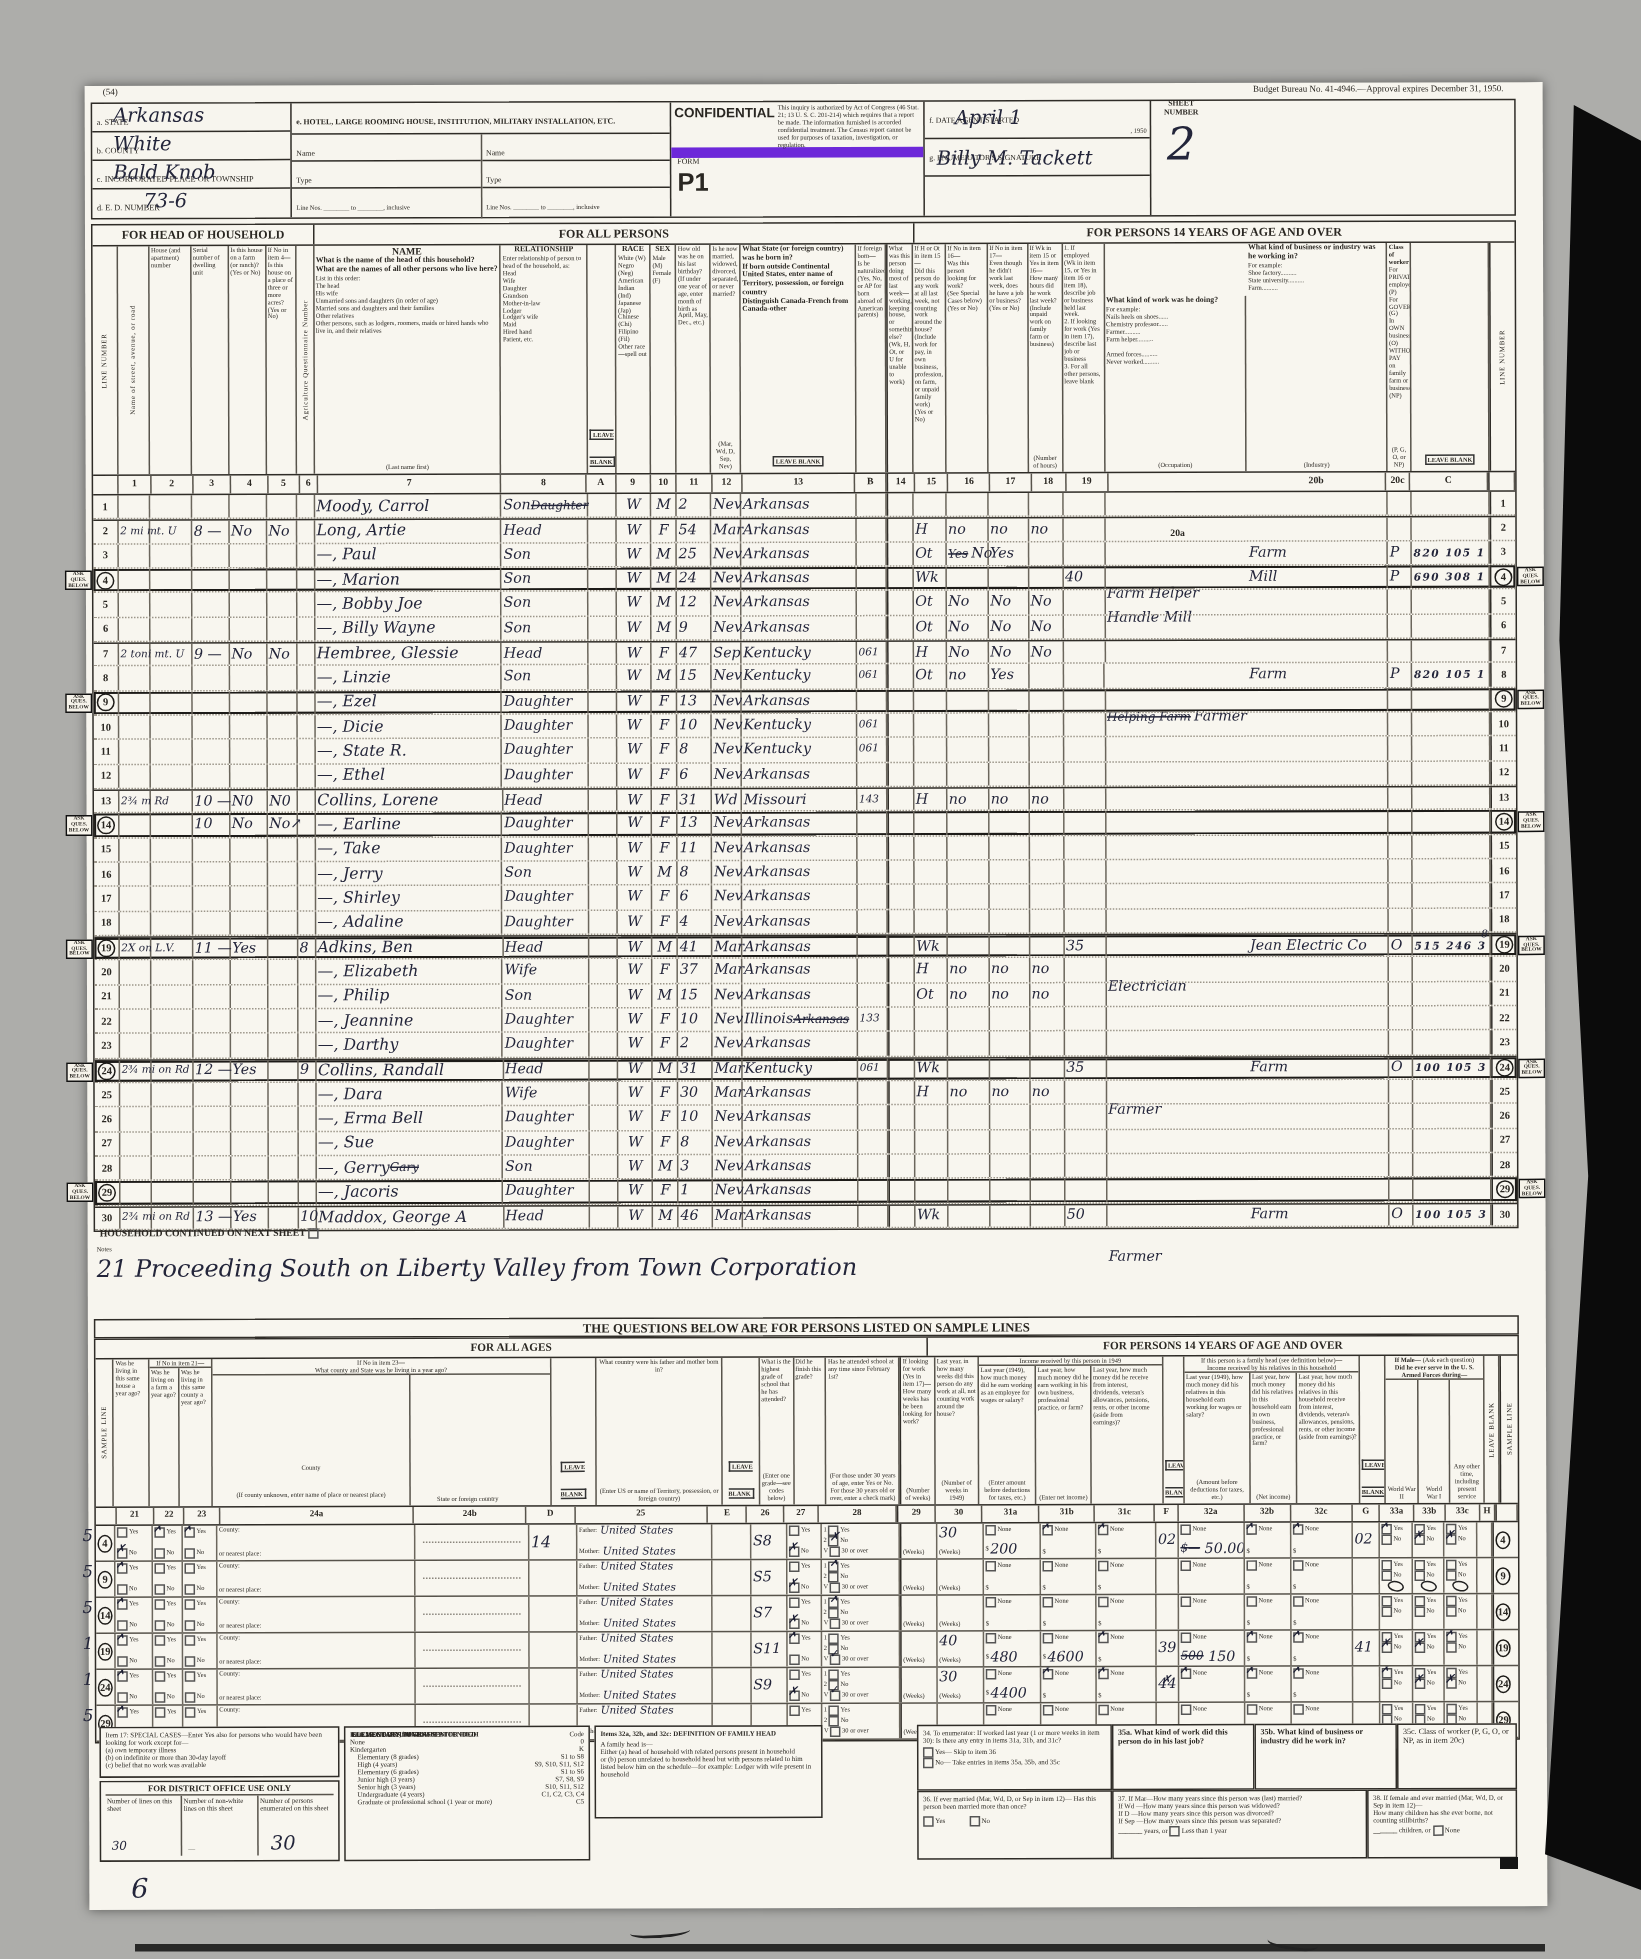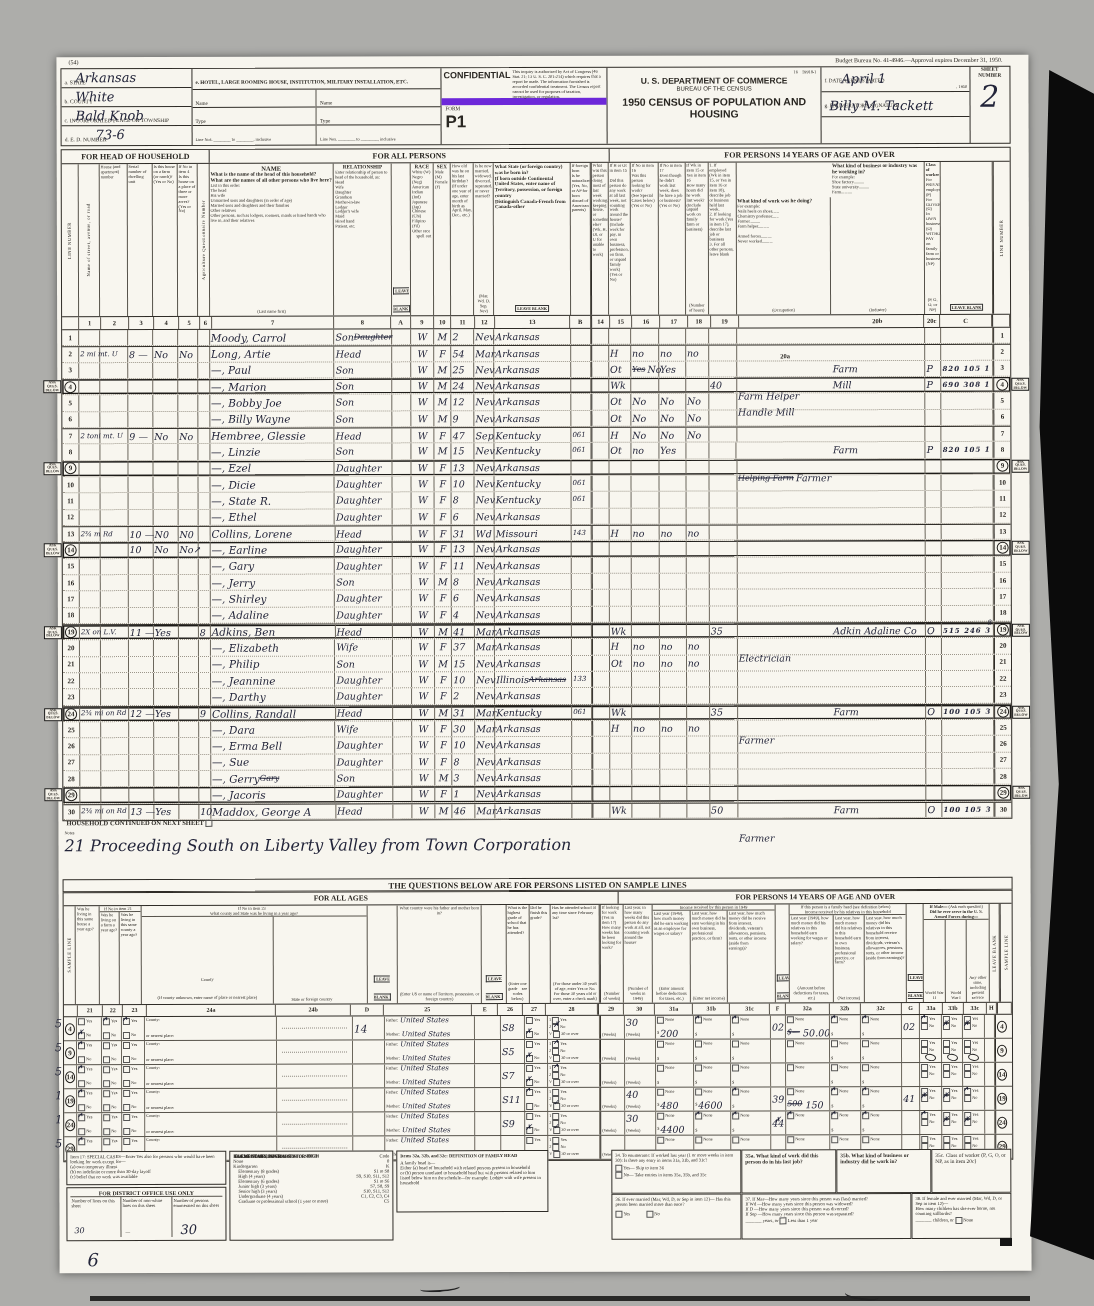--- a/index.html
+++ b/index.html
@@ -152,26 +152,20 @@
       <div class="hb" style="width:168px;">
         <div style="display:flex;padding:2px;border-bottom:7px solid #6d28d9;height:26px;">
           <span class="b" style="font-size:9px;font-family:'Liberation Sans',sans-serif;">CONFIDENTIAL</span>
           <span class="p4" style="margin-left:2px;">This inquiry is authorized by Act of Congress (46 Stat. 21; 13 U. S. C. 201-214) which requires that a report be made. The information furnished is accorded confidential treatment. The Census report cannot be used for purposes of taxation, investigation, or regulation.</span>
         </div>
         <div style="padding:1px 4px;">
           <div class="p5">FORM</div>
           <div class="b" style="font-size:17px;font-family:'Liberation Sans',sans-serif;">P1</div>
         </div>
       </div>
-      <div class="hb" style="width:208px;padding:3px 4px;">
-        <div class="p4" style="text-align:right;">16—59918-1</div>
-        <div class="ctr b" style="font-size:8.5px;font-family:'Liberation Sans',sans-serif;">U. S. DEPARTMENT OF COMMERCE</div>
-        <div class="ctr" style="font-size:6px;font-family:'Liberation Sans',sans-serif;">BUREAU OF THE CENSUS</div>
-        <div class="ctr b" style="font-size:10.5px;margin-top:4px;font-family:'Liberation Sans',sans-serif;">1950 CENSUS OF POPULATION AND HOUSING</div>
-      </div>
       <div class="hb" style="width:150px;">
         <div class="hrow" style="height:25px;"><span class="p5">f. DATE AGENT STARTED</span>
           <span class="hw hw13" style="position:absolute;left:20px;top:4px;">April 1</span>
           <span class="p4" style="position:absolute;right:2px;bottom:1px;">, 1950</span></div>
         <div class="hrow" style="height:25px;"><span class="p5">g. ENUMERATOR'S SIGNATURE</span>
           <span class="hw hw13" style="position:absolute;left:8px;top:6px;">Billy M. Tackett</span></div>
         <div class="hrow" style="height:24px;border-bottom:none;margin-top:34px;"><span class="p5">h. CHECKED BY</span>
           <span class="hw hw13" style="position:absolute;left:2px;top:5px;"><span>J. F. Miller</span>&nbsp;&nbsp;<span>4-1</span></span>
           <span class="p4" style="position:absolute;left:30px;bottom:0;">(Crew leader)</span>
           <span class="p4" style="position:absolute;right:2px;bottom:1px;">, 1950</span></div>
@@ -1494,21 +1488,21 @@
           <div class="c w-farm">
             <span class="hw"></span>
           </div>
           <div class="c w-acres">
             <span class="hw"></span>
           </div>
           <div class="c w-agri">
             <span class="hw"></span>
           </div>
           <div class="c w-name">
-            <span class="hw hw11">—, Gary</span>
+            <span class="hw hw11">—, Take</span>
             </div>
           <div class="c w-rel">
             <span class="hw">Daughter</span>
             </div>
           <div class="c w-A"></div>
           <div class="c w-race">
             <span class="hw" style="margin:auto;">W</span>
           </div>
           <div class="c w-sex">
             <span class="hw" style="margin:auto;">F</span>
@@ -1852,21 +1846,21 @@
           <div class="c w-18">
             <span class="hw"></span>
           </div>
           <div class="c w-19">
             <span class="hw">35</span>
           </div>
           <div class="c w-occ">
             <span class="hw">Electrician</span>
           </div>
           <div class="c w-ind">
-            <span class="hw">Adkin Adaline Co</span>
+            <span class="hw">Jean Electric Co</span>
           </div>
           <div class="c w-cls">
             <span class="hw">O</span>
           </div>
           <div class="c w-C">
             <span class="hw hw8 hwcode">515 246 3</span>
             <span class="hw sup">8</span>
           </div>
           <div class="c w-lnR">
             <span class="lnnum">19</span>

